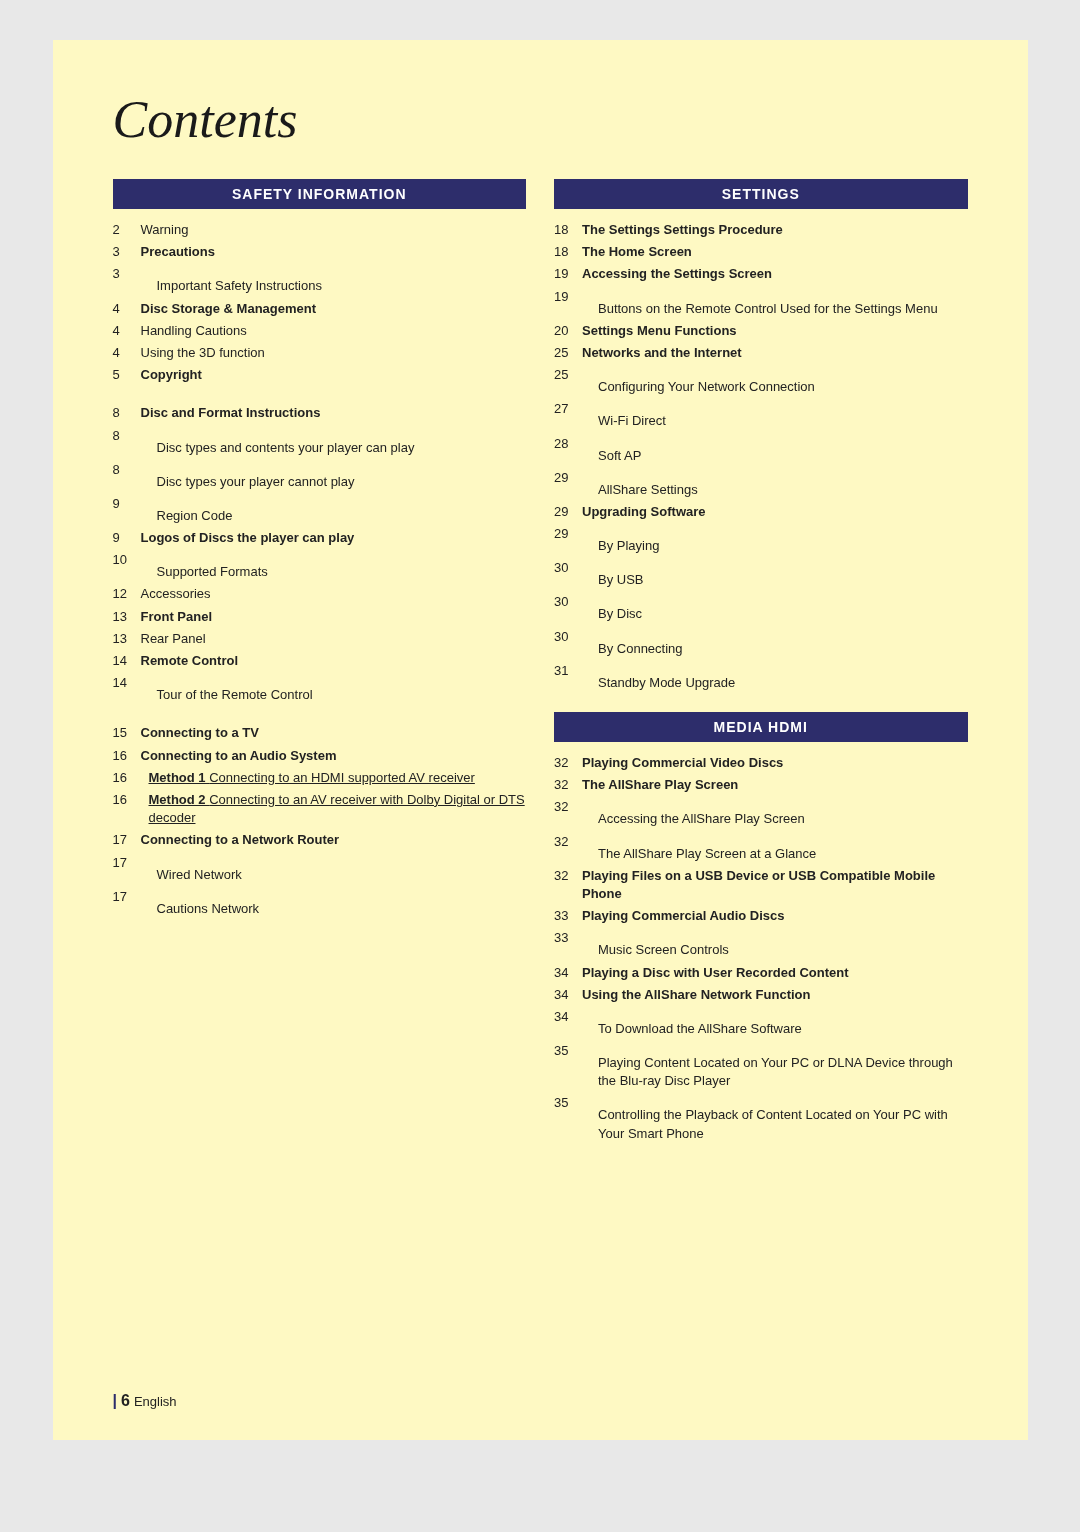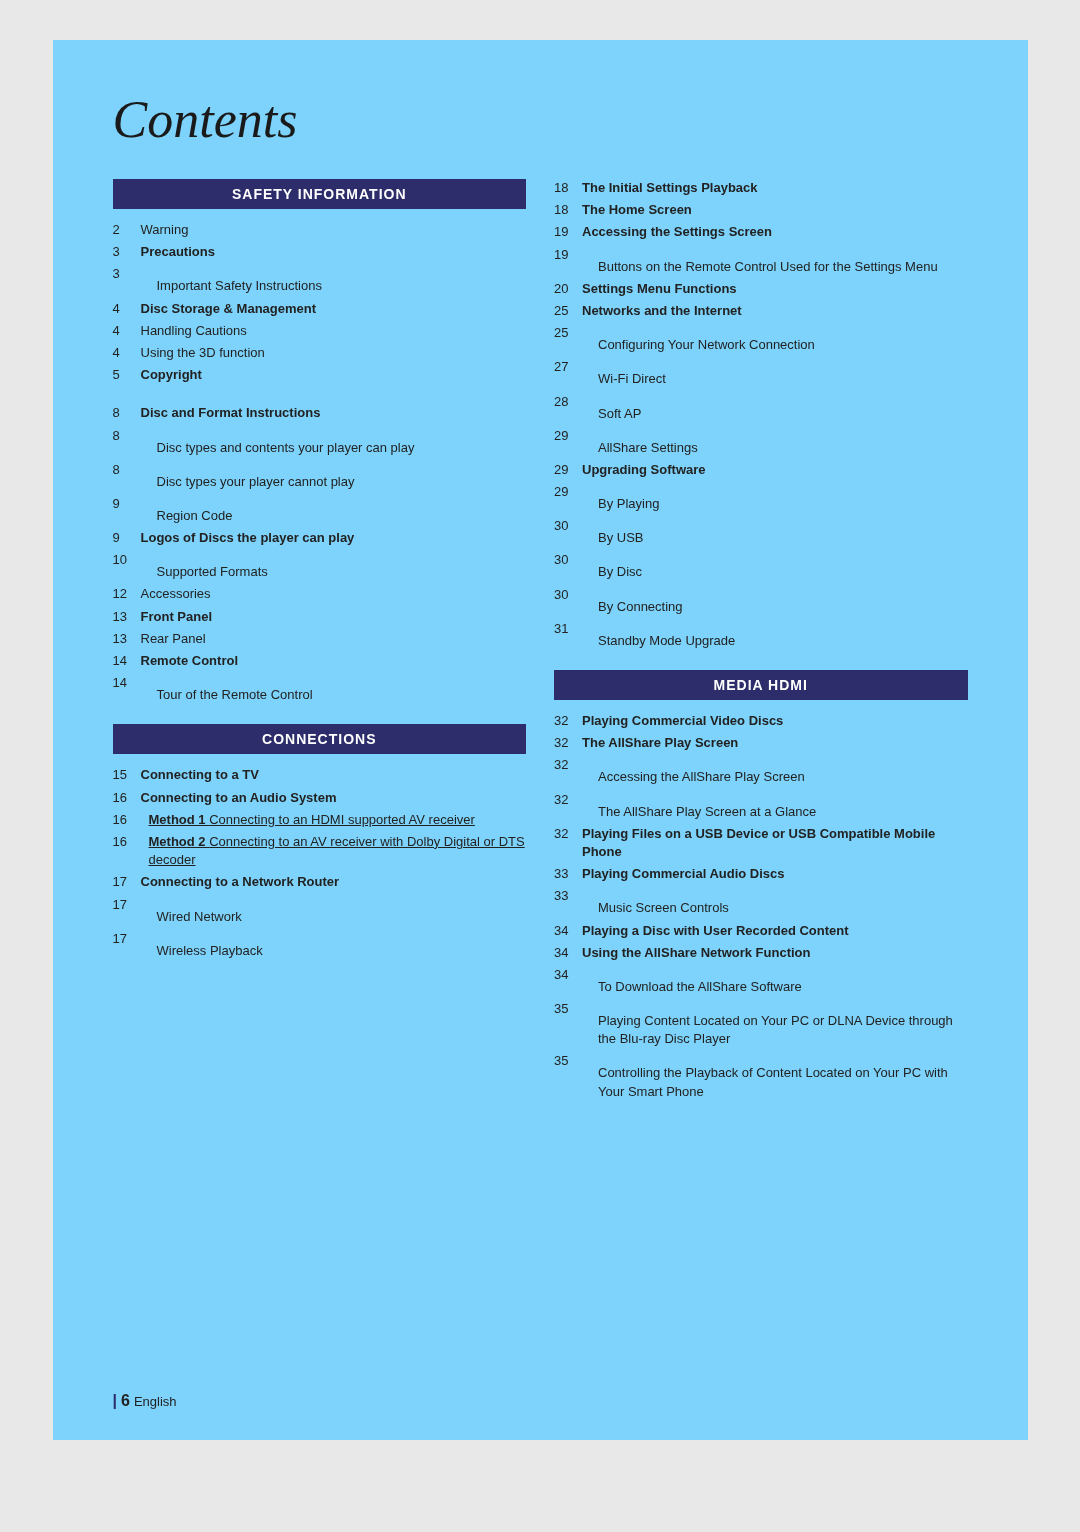--- a/index.html
+++ b/index.html
@@ -6,21 +6,21 @@
     body {
       background: #e8e8e8;
       font-family: Arial, sans-serif;
       width: 1080px;
       min-height: 1532px;
       display: flex;
       justify-content: center;
       align-items: flex-start;
     }
     .page {
-      background: #7dd3fc;
+      background: #fef9c3;
       width: 975px;
       min-height: 1400px;
       margin: 40px auto;
       padding: 50px 60px 60px 60px;
       position: relative;
     }
     .title {
       font-family: Georgia, serif;
       font-style: italic;
       font-size: 52px;
@@ -178,21 +178,20 @@
           <div class="toc-entry">
             <span class="page-num">14</span>
             <span class="entry-text bold">Remote Control</span>
           </div>
           <div class="toc-entry">
             <span class="page-num">14</span>
             <span class="entry-text sub">Tour of the Remote Control</span>
           </div>
         </div>
         <div class="section-block">
-          <div class="section-header">CONNECTIONS</div>
           <div class="toc-entry">
             <span class="page-num">15</span>
             <span class="entry-text bold">Connecting to a TV</span>
           </div>
           <div class="toc-entry">
             <span class="page-num">16</span>
             <span class="entry-text bold">Connecting to an Audio System</span>
           </div>
           <div class="toc-entry">
             <span class="page-num">16</span>
@@ -205,30 +204,31 @@
           <div class="toc-entry">
             <span class="page-num">17</span>
             <span class="entry-text bold">Connecting to a Network Router</span>
           </div>
           <div class="toc-entry">
             <span class="page-num">17</span>
             <span class="entry-text sub">Wired Network</span>
           </div>
           <div class="toc-entry">
             <span class="page-num">17</span>
-            <span class="entry-text sub">Wireless Playback</span>
+            <span class="entry-text sub">Cautions Network</span>
           </div>
         </div>
       </div>
 
     <div class="col" id="right-col">
         <div class="section-block">
+          <div class="section-header">SETTINGS</div>
           <div class="toc-entry">
             <span class="page-num">18</span>
-            <span class="entry-text bold">The Initial Settings Playback</span>
+            <span class="entry-text bold">The Settings Settings Procedure</span>
           </div>
           <div class="toc-entry">
             <span class="page-num">18</span>
             <span class="entry-text bold">The Home Screen</span>
           </div>
           <div class="toc-entry">
             <span class="page-num">19</span>
             <span class="entry-text bold">Accessing the Settings Screen</span>
           </div>
           <div class="toc-entry">

